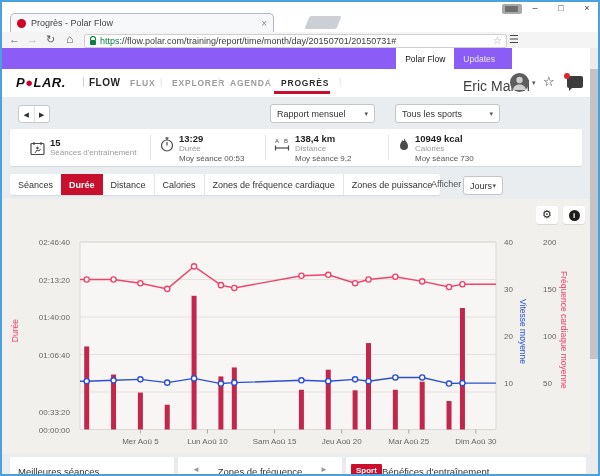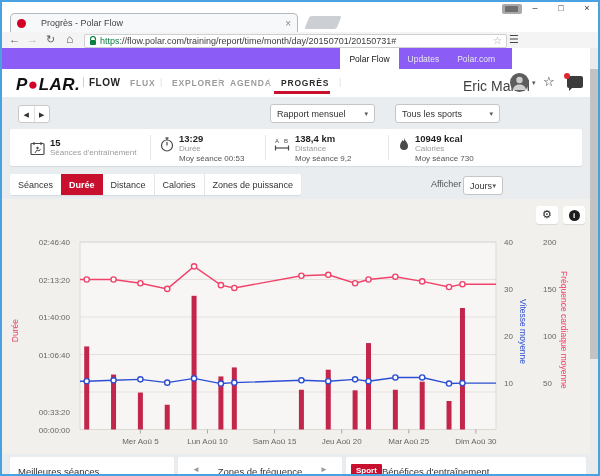--- a/index.html
+++ b/index.html
@@ -5,42 +5,42 @@
   html,body{margin:0;padding:0;background:#9db9cf;font-family:"Liberation Sans",sans-serif;}
   *{box-sizing:border-box;}
   .screen{position:relative;width:600px;height:476px;background:#fff;border:2px solid #4aa1e0;overflow:hidden;}
   .abs{position:absolute;}
 
   
   .titlebar{left:0;top:0;width:596px;height:12px;background:#fff;}
   .win-badge{left:500px;top:2px;width:20px;height:10px;background:#a9a9a9;border-radius:2px;}
   .win-badge .inner{position:absolute;left:3px;top:2px;width:13px;height:6px;background:#6e6e6e;border-radius:1px;}
   .winbtn{top:0;width:18px;height:13px;font-size:9px;color:#333;text-align:center;line-height:13px;}
-  .tab{left:8px;top:11px;width:288px;height:19px;background:#f7f8f9;border:1px solid #b4b8bc;border-bottom:none;border-radius:5px 5px 0 0;display:flex;align-items:center;padding:0 6px;gap:15px;}
+  .tab{left:8px;top:11px;width:264px;height:19px;background:#f7f8f9;border:1px solid #b4b8bc;border-bottom:none;border-radius:5px 5px 0 0;display:flex;align-items:center;padding:0 6px;gap:5px;}
   .favicon{width:9px;height:9px;border-radius:50%;background:#d10027;flex:0 0 auto;}
   .tab-title{font-size:9px;color:#444;white-space:nowrap;overflow:hidden;flex:1;}
   .tab-close{font-size:10px;color:#888;}
   .newtab-stub{left:305px;top:14px;width:32px;height:13px;background:#ccd0d4;transform:skewX(-22deg);border-radius:2px;}
   .toolbar{left:0;top:30px;width:596px;height:16px;background:#f4f4f4;}
   .navglyph{top:30px;font-size:11px;color:#5a5a5a;line-height:15px;}
   .urlbar{left:82px;top:31.5px;width:423px;height:14px;background:#fff;border:1px solid #cfcfcf;border-radius:2px;display:flex;align-items:center;padding:0 4px;gap:3px;}
   .url-text{font-size:9px;white-space:nowrap;overflow:hidden;color:#3c3c3c;flex:1;}
   .url-text b{color:#0b8043;font-weight:normal;}
   .url-star{font-size:10px;color:#9a9a9a;}
   .menu-btn{left:507px;top:30px;font-size:11px;color:#444;line-height:15px;}
 
   
   .blackbar{left:0;top:46px;width:510px;height:21px;background:#8b5cf6;}
   .top-links{position:absolute;right:8px;top:0;height:21px;display:flex;align-items:stretch;}
   .top-link{font-size:8.5px;color:#e8e8e8;display:flex;align-items:center;padding:0 9px;}
   .top-link.active{background:#fff;color:#111;}
 
   
   .polarnav{left:0;top:67px;width:592px;height:28px;background:#fff;}
-  .logo{left:14px;top:6px;font-size:17px;font-weight:bold;font-style:italic;letter-spacing:.5px;color:#111;}
+  .logo{left:14px;top:6px;font-size:13px;font-weight:bold;font-style:italic;letter-spacing:.5px;color:#111;}
   .logo .o{color:#d10027;font-style:normal;}
   .brand-sep{left:80px;top:6px;color:#ccc;font-size:11px;}
   .brand{left:87px;top:8px;font-size:10px;font-weight:bold;color:#222;letter-spacing:.5px;}
   .pmenu{top:9px;font-size:8.5px;font-weight:bold;letter-spacing:.8px;color:#9b9b9b;}
   .pmenu.active{color:#2b2b2b;}
   .psep{top:8px;color:#ddd;font-size:9px;}
   .red-underline{left:272px;top:89px;width:56px;height:3px;background:#c8102e;}
   .user-name{left:461px;top:9px;font-size:14px;color:#3f3f3f;}
   .avatar{left:508px;top:4px;width:19px;height:19px;border-radius:50%;background:#5d5d5d;overflow:hidden;}
   .caret{font-size:7px;color:#555;}
@@ -135,21 +135,20 @@
       </svg>
     <div class="url-text"><b>https</b><span>://flow.polar.com/training/report/time/month/day/20150701/20150731#</span></div>
     <div class="url-star">☆</div>
   </div>
   <div class="abs menu-btn">☰</div>
 
   <div class="abs blackbar">
     <div class="top-links">
       <div class="top-link active">Polar Flow</div>
       <div class="top-link">Updates</div>
-      <div class="top-link">Polar.com</div>
     </div>
   </div>
 
   <div class="abs polarnav">
     <div class="abs logo"><span>P</span><span class="o">●</span><span>LAR.</span></div>
     <div class="abs brand-sep">|</div>
     <div class="abs brand">FLOW</div>
     <div class="abs pmenu" style="left:128px;">FLUX</div>
     <div class="abs psep" style="left:158px;">|</div>
     <div class="abs pmenu" style="left:170px;">EXPLORER</div>
@@ -242,20 +241,21 @@
             <div class="s">Moy séance 730</div>
           </div>
       </div>
     </div>
 
     <div class="abs tabs-pill">
       <div class="vtab">Séances</div>
       <div class="vtab active">Durée</div>
       <div class="vtab">Distance</div>
       <div class="vtab">Calories</div>
+      <div class="vtab">Zones de fréquence cardiaque</div>
       <div class="vtab">Zones de puissance</div>
     </div>
     <div class="abs afficher">Afficher</div>
     <div class="abs select sel-jours">
       <span>Jours</span>
       <span class="caret">▾</span>
     </div>
   </div>
 
   <div class="abs chart-card">

